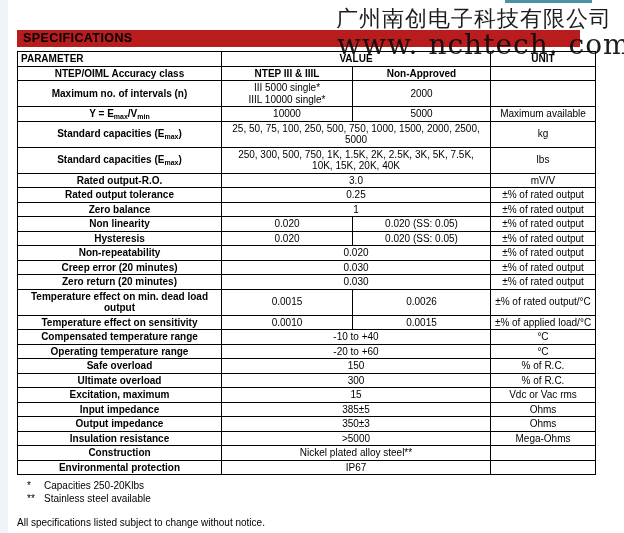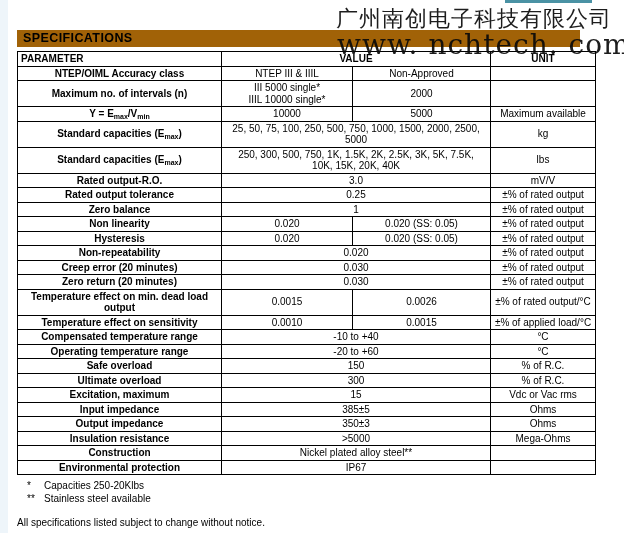--- a/index.html
+++ b/index.html
@@ -9,40 +9,40 @@
     font-family:"Liberation Sans",sans-serif;
     -webkit-font-smoothing:antialiased;
   }
   .left-strip{position:absolute;left:0;top:0;width:8px;height:533px;background:#eef5fa;}
   .top-accent{position:absolute;left:505px;top:0;width:87px;height:3px;background:#4a92a4;}
 
   .page{position:absolute;left:17px;top:30px;width:578px;}
 
   .spec-bar{
     width:563px;height:17px;line-height:17px;box-sizing:border-box;
-    background:#a16207;padding-left:6px;
+    background:#b91c1c;padding-left:6px;
     font-weight:bold;font-size:12.5px;letter-spacing:.4px;
   }
 
   table.spec{border-collapse:collapse;table-layout:fixed;width:578px;margin-top:4px;border-radius:13px;}
   table.spec col.c-param{width:204px;}
   table.spec col.c-v1{width:131px;}
   table.spec col.c-v2{width:138px;}
   table.spec col.c-unit{width:105px;}
   table.spec th,table.spec td{
     border:1px solid #000;
     font-size:10px;line-height:11.5px;
     padding:1px 3px;height:11px;
     overflow:hidden;
   }
   th.h-param{text-align:left;font-size:10.5px;}
   th.h-value,th.h-unit{text-align:center;font-size:10.5px;}
   td.param{font-weight:bold;text-align:center;}
   td.val,td.unit{text-align:center;font-weight:normal;}
-  td.val.bold{font-weight:normal;}
+  td.val.bold{font-weight:bold;}
   sub{font-size:7px;vertical-align:-2px;line-height:0;}
 
   .foot{margin-top:4px;font-size:10px;line-height:13px;}
   .foot-line{display:flex;}
   .foot-mark{width:17px;margin-left:10px;font-weight:normal;}
   .notice{margin-top:12px;font-size:10px;}
 
   .wm{position:absolute;z-index:10;color:#0a0a0a;pointer-events:none;}
   .wm-cn{left:336px;top:4px;font-size:22px;letter-spacing:1px;font-family:"DejaVu Sans",sans-serif;opacity:.92;white-space:nowrap;}
   .wm-web{left:337px;top:28px;font-size:28px;letter-spacing:1px;font-family:"DejaVu Serif",serif;opacity:.92;white-space:nowrap;}

